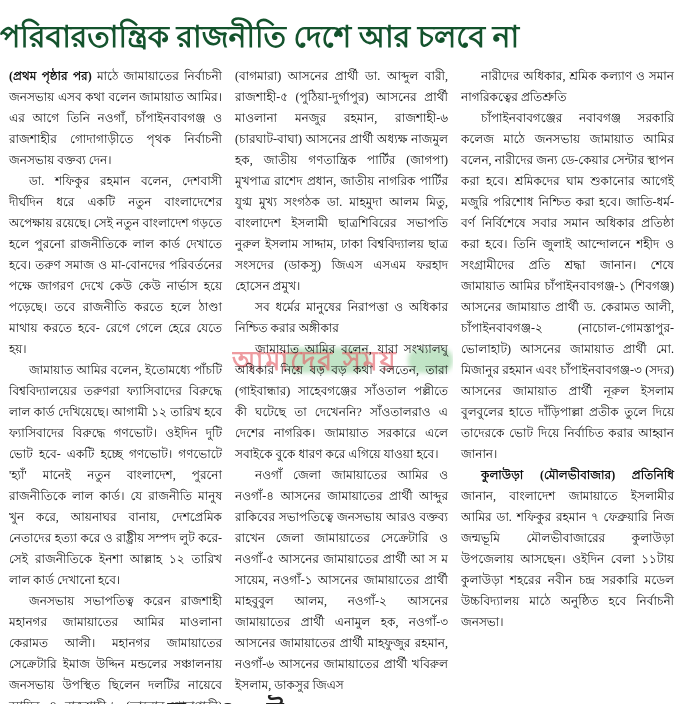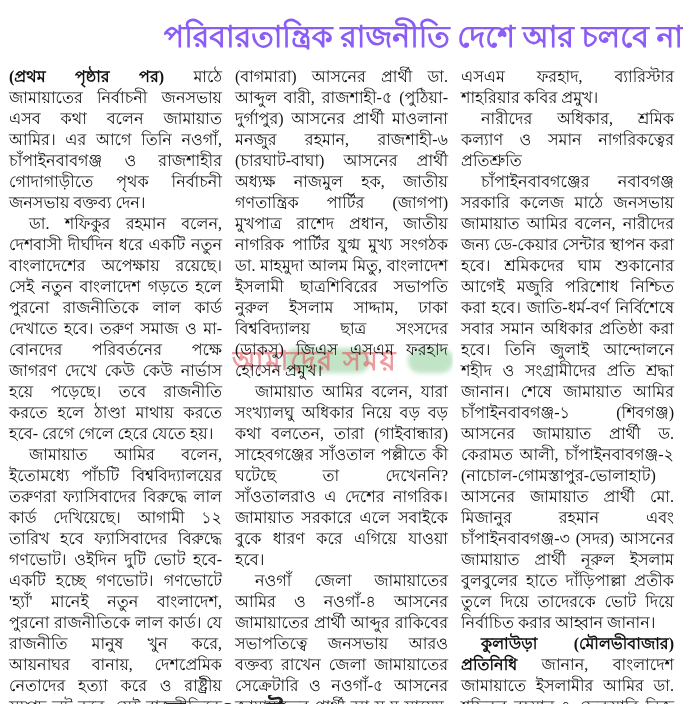--- a/index.html
+++ b/index.html
@@ -9,37 +9,37 @@
     color:#111111;
     font-family:"Liberation Serif", serif;
     overflow:hidden;
     position:relative;
   }
   
   .top-strip {
     height:13px; overflow:hidden; white-space:pre; position:relative;
   }
   .headline {
-    text-align:right;
+    text-align:left;
     font-size:30px;
     font-weight:600;
     margin:7px 0 11px 0;
     line-height:1.15;
-    color:#8b5cf6;
+    color:#14532d;
   }
   .columns {
     position:relative; z-index:1;
     display:flex; gap:13px;
     padding:0 9px;
     align-items:flex-start;
   }
   .col { flex:1 1 0; min-width:0; }
   .col p {
     margin:0;
-    font-size:16px;
+    font-size:12px;
     line-height:21px;
     text-align:justify;
     text-justify:inter-word;
   }
   .col p.body { text-indent:20px; }
   .col p.body-noindent { text-indent:0; }
   .col p.subhead { font-weight:normal; text-indent:20px; }
   .col p b { font-weight:bold; }
   
   .watermark {
@@ -85,25 +85,25 @@
 
   <div class="columns">
     <div class="col">
         <p class="body-noindent"><b>(প্রথম পৃষ্ঠার পর) </b>মাঠে জামায়াতের নির্বাচনী জনসভায় এসব কথা বলেন জামায়াত আমির। এর আগে তিনি নওগাঁ, চাঁপাইনবাবগঞ্জ ও রাজশাহীর গোদাগাড়ীতে পৃথক নির্বাচনী জনসভায় বক্তব্য দেন।</p>
         <p class="body">ডা. শফিকুর রহমান বলেন, দেশবাসী দীর্ঘদিন ধরে একটি নতুন বাংলাদেশের অপেক্ষায় রয়েছে। সেই নতুন বাংলাদেশ গড়তে হলে পুরনো রাজনীতিকে লাল কার্ড দেখাতে হবে। তরুণ সমাজ ও মা-বোনদের পরিবর্তনের পক্ষে জাগরণ দেখে কেউ কেউ নার্ভাস হয়ে পড়েছে। তবে রাজনীতি করতে হলে ঠাণ্ডা মাথায় করতে হবে- রেগে গেলে হেরে যেতে হয়।</p>
         <p class="body">জামায়াত আমির বলেন, ইতোমধ্যে পাঁচটি বিশ্ববিদ্যালয়ের তরুণরা ফ্যাসিবাদের বিরুদ্ধে লাল কার্ড দেখিয়েছে। আগামী ১২ তারিখ হবে ফ্যাসিবাদের বিরুদ্ধে গণভোট। ওইদিন দুটি ভোট হবে- একটি হচ্ছে গণভোট। গণভোটে 'হ্যাঁ' মানেই নতুন বাংলাদেশ, পুরনো রাজনীতিকে লাল কার্ড। যে রাজনীতি মানুষ খুন করে, আয়নাঘর বানায়, দেশপ্রেমিক নেতাদের হত্যা করে ও রাষ্ট্রীয় সম্পদ লুট করে- সেই রাজনীতিকে ইনশা আল্লাহ ১২ তারিখ লাল কার্ড দেখানো হবে।</p>
         <p class="body">জনসভায় সভাপতিত্ব করেন রাজশাহী মহানগর জামায়াতের আমির মাওলানা কেরামত আলী। মহানগর জামায়াতের সেক্রেটারি ইমাজ উদ্দিন মন্ডলের সঞ্চালনায় জনসভায় উপস্থিত ছিলেন দলটির নায়েবে আমির ও রাজশাহী-১ (তানোর-গোদাগাড়ী) আসনের প্রার্থী অধ্যাপক মজিবুর রহমান, রাজশাহী-২ (সদর) আসনের প্রার্থী ডা. মোহাম্মদ জাহাঙ্গীর, রাজশাহী-৩ (পবা-মোহনপুর) আসনের প্রার্থী আবুল কালাম আজাদ, রাজশাহী-৪</p>
       </div>
     <div class="col">
         <p class="body-noindent">(বাগমারা) আসনের প্রার্থী ডা. আব্দুল বারী, রাজশাহী-৫ (পুঠিয়া-দুর্গাপুর) আসনের প্রার্থী মাওলানা মনজুর রহমান, রাজশাহী-৬ (চারঘাট-বাঘা) আসনের প্রার্থী অধ্যক্ষ নাজমুল হক, জাতীয় গণতান্ত্রিক পার্টির (জাগপা) মুখপাত্র রাশেদ প্রধান, জাতীয় নাগরিক পার্টির যুগ্ম মুখ্য সংগঠক ডা. মাহমুদা আলম মিতু, বাংলাদেশ ইসলামী ছাত্রশিবিরের সভাপতি নুরুল ইসলাম সাদ্দাম, ঢাকা বিশ্ববিদ্যালয় ছাত্র সংসদের (ডাকসু) জিএস এসএম ফরহাদ হোসেন প্রমুখ।</p>
+        <p class="subhead">সব ধর্মের মানুষের নিরাপত্তা ও অধিকার নিশ্চিত করার অঙ্গীকার</p>
         <p class="body">জামায়াত আমির বলেন, যারা সংখ্যালঘু অধিকার নিয়ে বড় বড় কথা বলতেন, তারা (গাইবান্ধার) সাহেবগঞ্জের সাঁওতাল পল্লীতে কী ঘটেছে তা দেখেননি? সাঁওতালরাও এ দেশের নাগরিক। জামায়াত সরকারে এলে সবাইকে বুকে ধারণ করে এগিয়ে যাওয়া হবে।</p>
         <p class="body">নওগাঁ জেলা জামায়াতের আমির ও নওগাঁ-৪ আসনের জামায়াতের প্রার্থী আব্দুর রাকিবের সভাপতিত্বে জনসভায় আরও বক্তব্য রাখেন জেলা জামায়াতের সেক্রেটারি ও নওগাঁ-৫ আসনের জামায়াতের প্রার্থী আ স ম সায়েম, নওগাঁ-১ আসনের জামায়াতের প্রার্থী মাহবুবুল আলম, নওগাঁ-২ আসনের জামায়াতের প্রার্থী এনামুল হক, নওগাঁ-৩ আসনের জামায়াতের প্রার্থী মাহফুজুর রহমান, নওগাঁ-৬ আসনের জামায়াতের প্রার্থী খবিরুল ইসলাম, ডাকসুর জিএস</p>
       </div>
     <div class="col">
-        <p class="body-noindent">এসএম ফরহাদ, ব্যারিস্টার শাহরিয়ার কবির প্রমুখ।</p>
         <p class="subhead">নারীদের অধিকার, শ্রমিক কল্যাণ ও সমান নাগরিকত্বের প্রতিশ্রুতি</p>
         <p class="body">চাঁপাইনবাবগঞ্জের নবাবগঞ্জ সরকারি কলেজ মাঠে জনসভায় জামায়াত আমির বলেন, নারীদের জন্য ডে-কেয়ার সেন্টার স্থাপন করা হবে। শ্রমিকদের ঘাম শুকানোর আগেই মজুরি পরিশোধ নিশ্চিত করা হবে। জাতি-ধর্ম-বর্ণ নির্বিশেষে সবার সমান অধিকার প্রতিষ্ঠা করা হবে। তিনি জুলাই আন্দোলনে শহীদ ও সংগ্রামীদের প্রতি শ্রদ্ধা জানান। শেষে জামায়াত আমির চাঁপাইনবাবগঞ্জ-১ (শিবগঞ্জ) আসনের জামায়াত প্রার্থী ড. কেরামত আলী, চাঁপাইনবাবগঞ্জ-২ (নাচোল-গোমস্তাপুর-ভোলাহাট) আসনের জামায়াত প্রার্থী মো. মিজানুর রহমান এবং চাঁপাইনবাবগঞ্জ-৩ (সদর) আসনের জামায়াত প্রার্থী নূরুল ইসলাম বুলবুলের হাতে দাঁড়িপাল্লা প্রতীক তুলে দিয়ে তাদেরকে ভোট দিয়ে নির্বাচিত করার আহ্বান জানান।</p>
         <p class="body"><b>কুলাউড়া (মৌলভীবাজার) প্রতিনিধি </b>জানান, বাংলাদেশ জামায়াতে ইসলামীর আমির ডা. শফিকুর রহমান ৭ ফেব্রুয়ারি নিজ জন্মভূমি মৌলভীবাজারের কুলাউড়া উপজেলায় আসছেন। ওইদিন বেলা ১১টায় কুলাউড়া শহরের নবীন চন্দ্র সরকারি মডেল উচ্চবিদ্যালয় মাঠে অনুষ্ঠিত হবে নির্বাচনী জনসভা।</p>
       </div>
   </div>
 
   <div class="bottom-strip">
     <div class="clip-inner-bottom">ঢ    ও    ট</div>
   </div>
 

